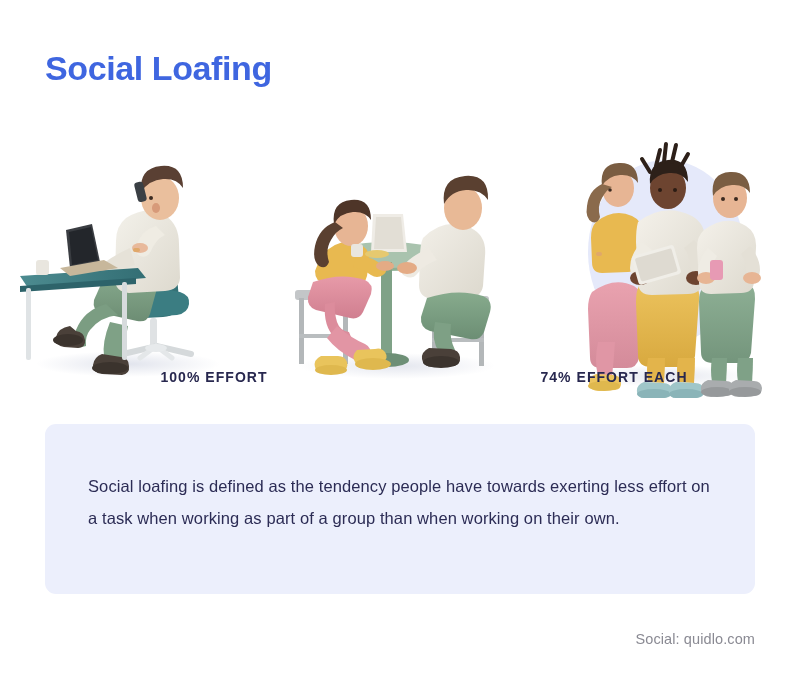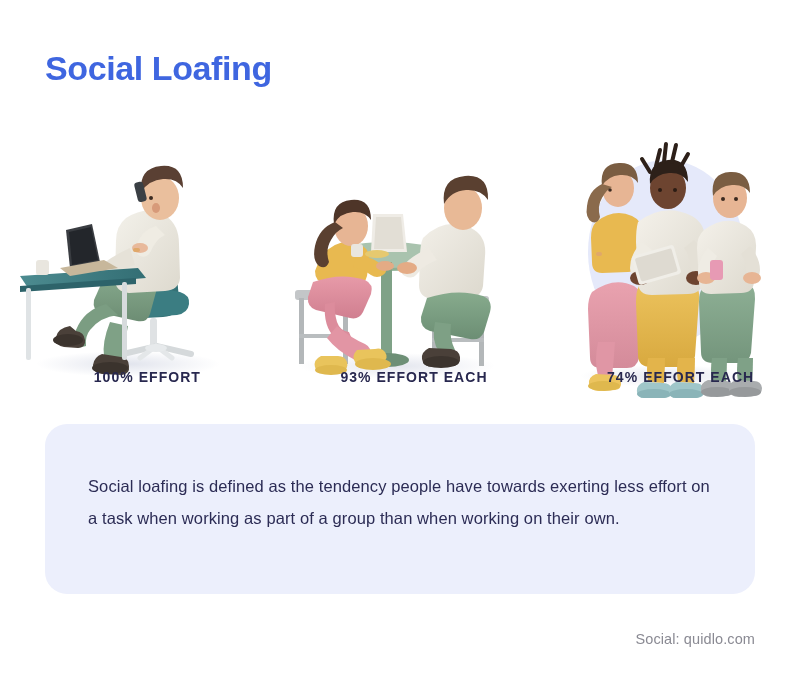--- a/index.html
+++ b/index.html
@@ -79,21 +79,21 @@
   }
 
   
   .definition-box {
     position: absolute;
     left: 45px;
     top: 424px;
     width: 710px;
     height: 170px;
     background: #eceffc;
-    border-radius: 22px;
+    border-radius: 11px;
     box-sizing: border-box;
   }
   .definition-text {
     position: absolute;
     left: 43px;
     top: 46px;
     width: 628px;
     font-size: 16.5px;
     line-height: 32px;
     color: #2c2c55;
@@ -376,23 +376,20 @@
         </g>
       </svg>
     </div>
   </div>
 
   <div class="labels">
     <div class="label-cell">
       <span class="effort-label">100% EFFORT</span>
     </div>
     <div class="label-cell">
-      <span class="effort-label">93% EFFORT EACH</span>
-    </div>
-    <div class="label-cell">
       <span class="effort-label">74% EFFORT EACH</span>
     </div>
   </div>
 
   <div class="definition-box">
     <div class="definition-text">Social loafing is defined as the tendency people have towards exerting less effort on a task when working as part of a group than when working on their own.</div>
   </div>
 
   <div class="source">Social: quidlo.com</div>
 

